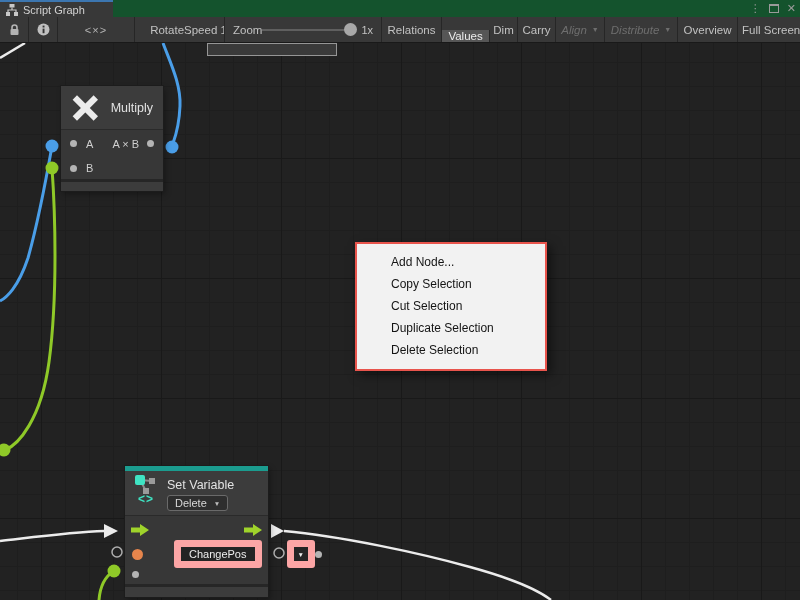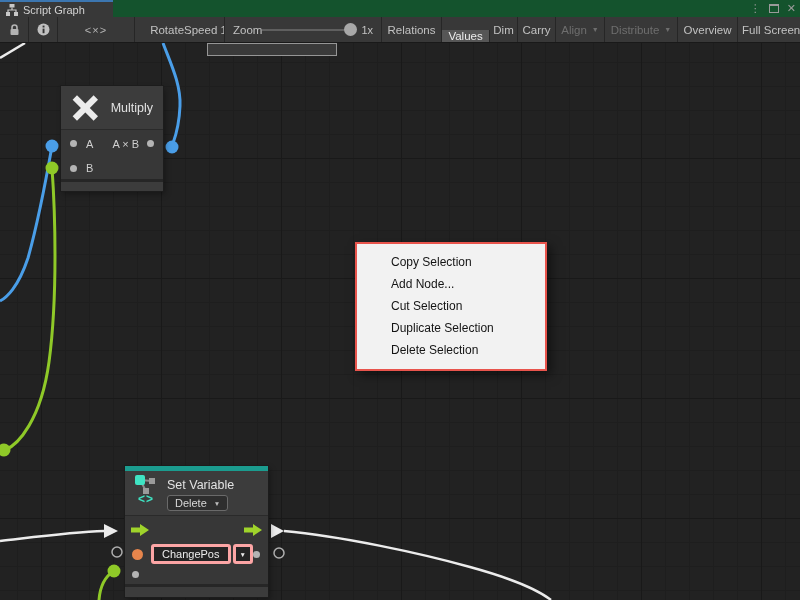--- a/index.html
+++ b/index.html
@@ -16,21 +16,21 @@
   .win-menu { font-size:11px; color:#9a9a9a; line-height:1; }
   .win-max { width:10px; height:9px; border:1px solid #9a9a9a; border-top-width:2px; }
   .win-close { font-size:11px; color:#9a9a9a; line-height:1; }
 
   
   .toolbar { position:absolute; left:0; top:17px; width:800px; height:26px; background:#383838;
              display:flex; align-items:stretch; z-index:20; border-bottom:1px solid #191919; }
   .tseg { display:flex; align-items:center; justify-content:center; border-right:1px solid #262626;
           font-size:11.5px; color:#c2c2c2; white-space:nowrap; overflow:hidden; flex:0 0 auto; }
   .tseg.active { background:#565656; color:#ececec;margin-top:13px; }
-  .tseg.disabled { color:#6e6e6e; }
+  .tseg.disabled { color:#6e6e6e;font-style:italic; }
   .caret { font-size:7px; margin-left:5px; color:inherit; }
   .code-glyph { font-size:11px; letter-spacing:1px; color:#b4b4b4; }
   .zoom-area { display:flex; align-items:center; border-right:1px solid #262626; flex:0 0 auto; padding:0 8px; }
   .zoom-label { font-size:11.5px; color:#c2c2c2; margin-right:0; }
   .slider { position:relative; width:92px; height:13px; margin-right:7px; }
   .slider-track { position:absolute; left:0; right:0; top:6px; height:2px; background:#5f5f5f; }
   .slider-knob { position:absolute; top:0; left:82px; width:13px; height:13px; border-radius:50%; background:#a8a8a8; }
   .zoom-value { font-size:11px; color:#c2c2c2; }
 
   
@@ -73,22 +73,22 @@
   .brackets { color:#3fe3c3; font-weight:bold; font-size:12px; letter-spacing:1px; margin-top:-2px; }
   .sv-text-col { display:flex; flex-direction:column; gap:3px; padding-top:3px; }
   .setvar .title { font-size:12.5px; color:#e2e2e2; }
   .dropdown { display:inline-flex; align-items:center; background:#2e2e2e; border:1px solid #6a6a6a;
               border-radius:3px; padding:1px 7px; gap:7px; font-size:11px; color:#d8d8d8; width:max-content; }
   .dropdown .caret { margin-left:0; font-size:6.5px; color:#bdbdbd; }
   .setvar .rowflow { height:28px; padding:0 6px; }
   .flow-arrow { flex:0 0 auto; }
   .setvar .rowvar { height:20px; padding:0 7px; }
   .varbox-wrap { display:flex; gap:2px; margin-left:8px; }
-  .varbox { background:#242424; border:3px solid #fca5a5; border-radius:3px; font-size:11px;
-            color:#ececec; padding:1px 8px; }
+  .varbox { background:#242424; border:7px solid #fca5a5; border-radius:3px; font-size:11px;
+            color:#ececec; padding:1px 8px;margin-left:23px; }
   .varbox.caretbox { padding:1px 4px; display:flex; align-items:center; }
   .varbox .caret { margin-left:0; font-size:6.5px; }
   .setvar .rowb { height:20px; padding:0 7px; }
   .setvar .node-footer { height:13px; }
   .spacer { margin-left:auto; }
 
   
   .cutoff-box { position:absolute; left:207px; top:43px; width:130px; height:13px; background:#3a3a3a;
                 border:1px solid #969696; z-index:2; }
 
@@ -200,22 +200,22 @@
       <span class="dot gray" style="margin-right:8px;"></span>
     </div>
     <div class="port-row rowb">
       <span class="dot gray"></span>
     </div>
   </div>
   <div class="node-footer"></div>
 </div>
 
 <div class="ctx-menu">
+  <div class="ctx-item">Add Node...</div>
   <div class="ctx-item">Copy Selection</div>
-  <div class="ctx-item">Add Node...</div>
   <div class="ctx-item">Cut Selection</div>
   <div class="ctx-item">Duplicate Selection</div>
   <div class="ctx-item">Delete Selection</div>
 </div>
 
 <div class="toolbar">
   <div class="tseg" style="width:29px">
     <svg width="11" height="12" viewBox="0 0 11 12">
       <path d="M3,5 V3.5 A2.5,2.5 0 0 1 8,3.5 V5" fill="none" stroke="#b4b4b4" stroke-width="1.6"></path>
       <rect x="1.5" y="5" width="8" height="6" rx="1" fill="#b4b4b4"></rect>

